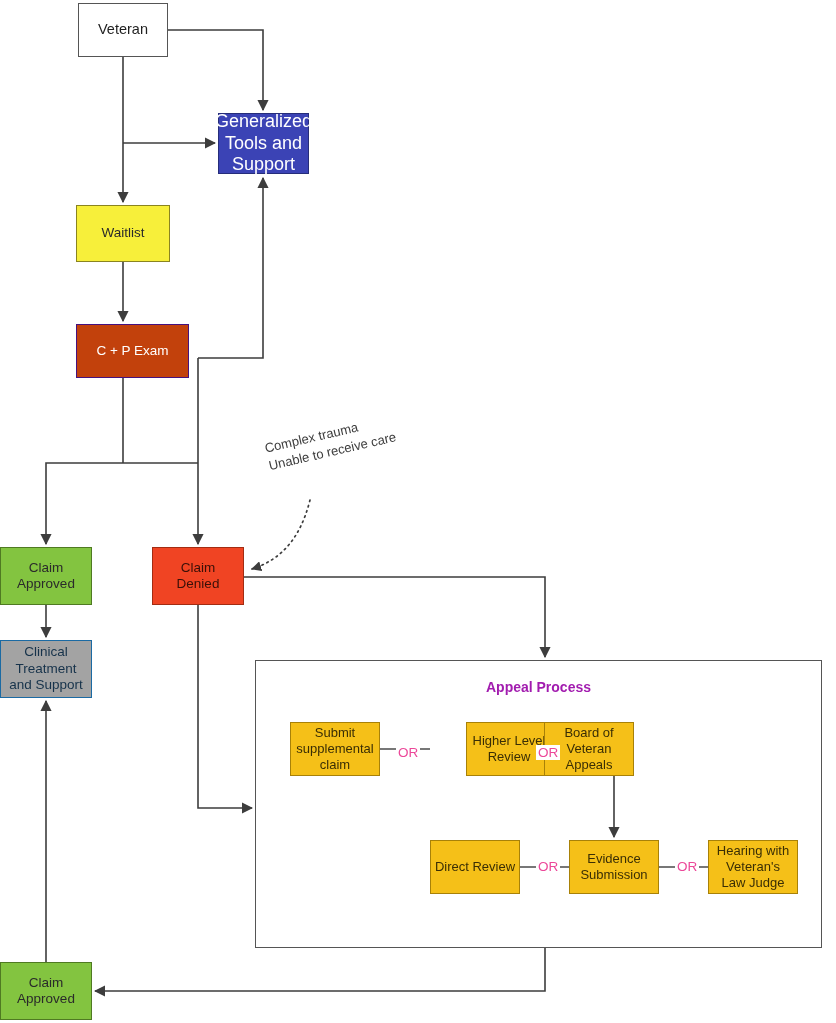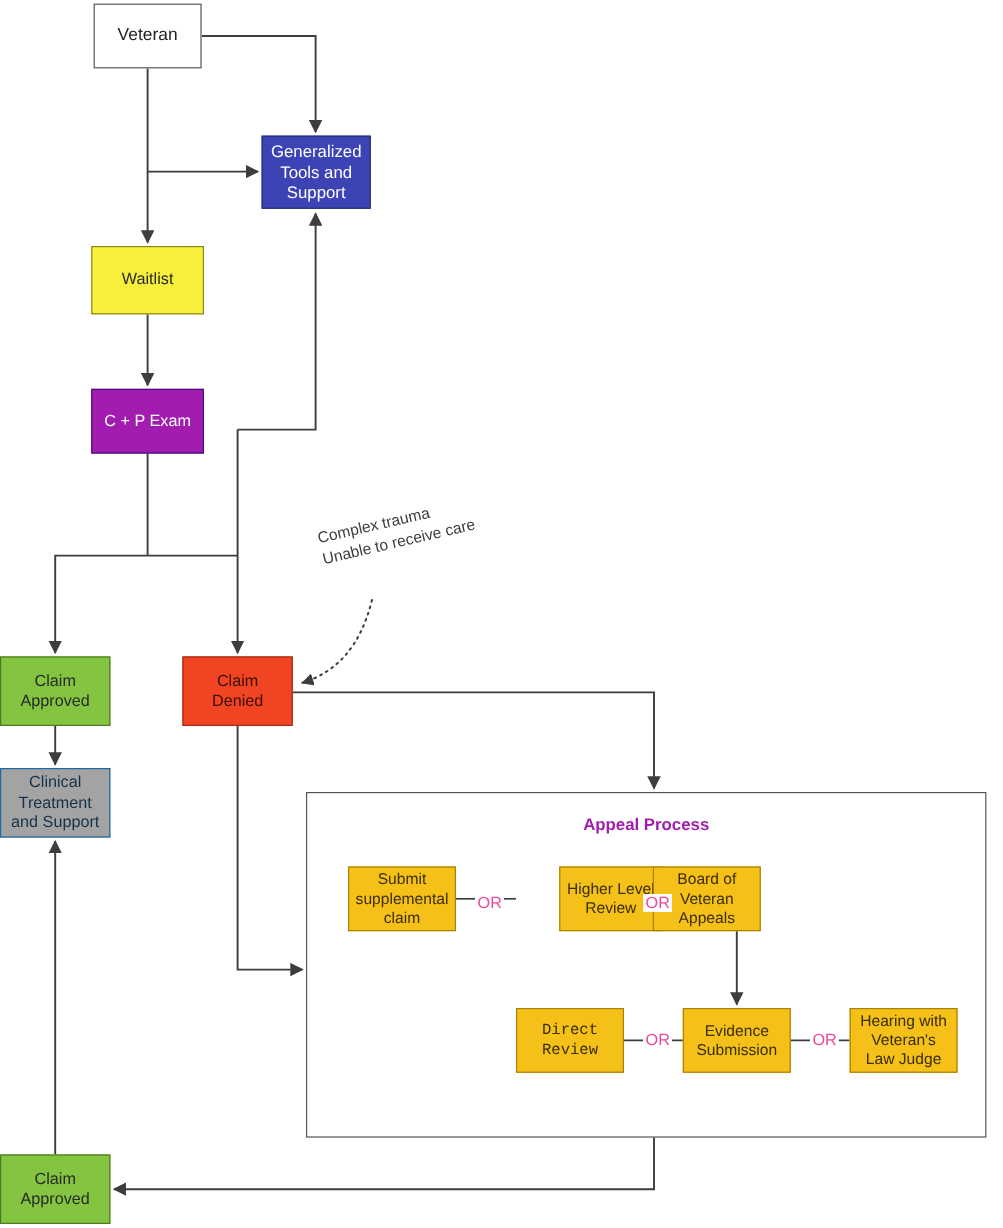--- a/index.html
+++ b/index.html
@@ -41,33 +41,33 @@
     background: #ffffff;
     border: 1px solid #555555;
     color: #1f1f1f;
     font-size: 14.5px;
   }
   .n-gts {
     left: 218px; top: 113px; width: 91px; height: 61px;
     background: #3b43b5;
     border: 1px solid #262d7a;
     color: #ffffff;
-    font-size: 14px;
+    font-size: 18px;
   }
   .n-waitlist {
     left: 76px; top: 205px; width: 94px; height: 57px;
     background: #f7ef3a;
     border: 1px solid #8a8420;
     border-radius: 0;
     color: #2a2a2a;
     font-size: 13.5px;
   }
   .n-cpexam {
-    left: 76px; top: 324px; width: 94px; height: 54px;
-    background: #a21caf;
+    left: 76px; top: 324px; width: 113px; height: 54px;
+    background: #c2410c;
     border: 1px solid #45127f;
     color: #ffffff;
     font-size: 13.5px;
   }
   .n-claim-approved-1 {
     left: 0px; top: 547px; width: 92px; height: 58px;
     background: #83c440;
     border: 1px solid #4f7a22;
     color: #2a2a2a;
     font-size: 13.5px;
@@ -113,21 +113,21 @@
   .yellow {
     background: #f5c018;
     border: 1px solid #a88108;
     color: #3a2e05;
     font-size: 13px;
     height: 54px;
   }
   .y1 { left: 290px; top: 722px; width: 90px; align-items: center; }
   .y2 { left: 430px; top: 722px; width: 86px; margin-left: 36px; }
   .y3 { left: 544px; top: 722px; width: 90px; }
-  .y4 { left: 430px; top: 840px; width: 90px; font-family: Liberation Mono, monospace; }
+  .y4 { left: 430px; top: 840px; width: 90px; }
   .y5 { left: 569px; top: 840px; width: 90px; }
   .y6 { left: 708px; top: 840px; width: 90px; }
   .or-label {
     position: absolute;
     font-size: 13.5px;
     color: #ec4899;
     z-index: 3;
     background: #ffffff;
     padding: 0 2px;
   }

